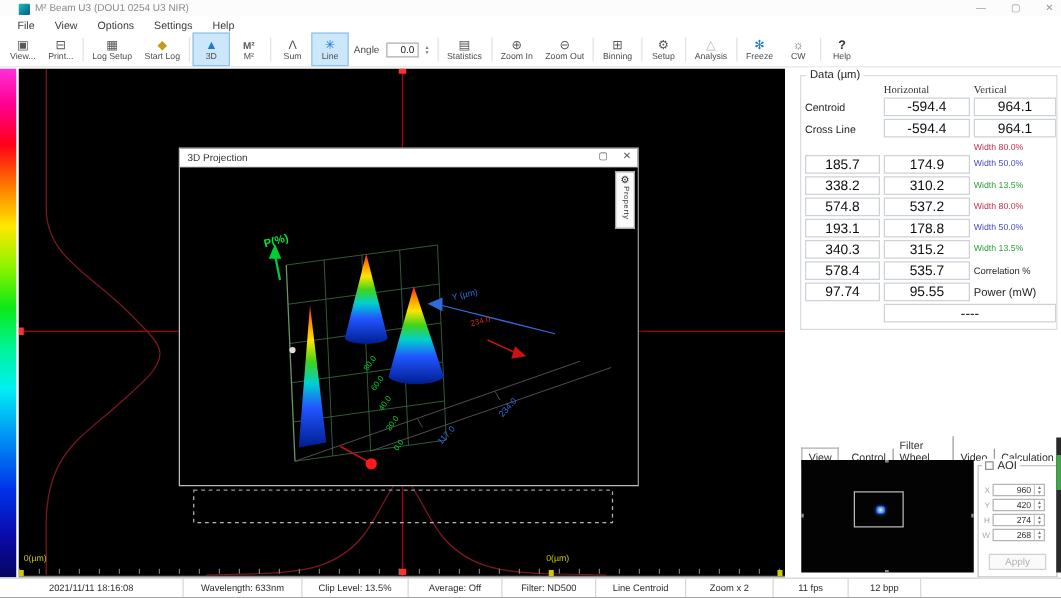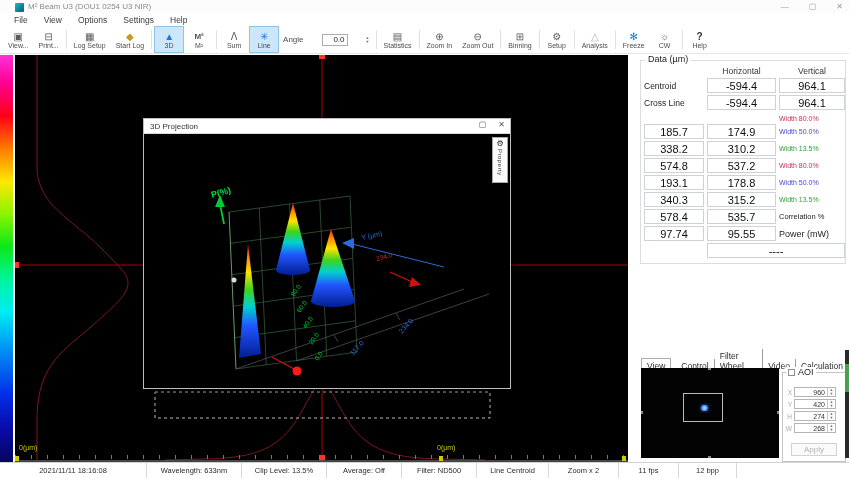--- a/index.html
+++ b/index.html
@@ -21,21 +21,21 @@
   
   .toolbar{position:absolute;top:26px;left:0;right:0;height:28px;background:#fff;
     border-bottom:1px solid #e6e6e6;display:flex;align-items:stretch;padding-left:3px;}
   .tbtn{min-width:30px;padding:1px 4px 0 4px;display:flex;flex-direction:column;align-items:center;
     justify-content:center;font-size:7px;color:#4c4c4c;border:1px solid transparent;line-height:8px;}
   .tbtn .ticon{font-size:10px;line-height:11px;color:#5a5a5a;}
   .tbtn.active{background:#cce6fa;border-color:#8fc4ea;}
   .ticon.blue{color:#1a7ad4;} .ticon.amber{color:#c99a18;} .ticon.gray{color:#b5b5b5;}
   .ticon.msup{font-size:8px;font-weight:bold;} .ticon.bold{font-weight:bold;color:#333;}
   .tsep{width:1px;background:#e2e2e2;margin:4px 2px;}
-  .angle-ctl{display:flex;align-items:center;gap:18px;font-size:8px;color:#4c4c4c;padding:0 4px;}
+  .angle-ctl{display:flex;align-items:center;gap:5px;font-size:8px;color:#4c4c4c;padding:0 4px;}
   .spinbox{width:26px;height:12px;border:1px solid #adadad;background:#fff;font-size:8px;color:#222;
     display:flex;align-items:center;justify-content:flex-end;padding-right:2px;}
   .spin-arrows{display:flex;flex-direction:column;font-size:4px;color:#777;line-height:4px;}
 
   
   .colorbar{position:absolute;left:0;top:55px;width:13px;height:407px;
     background:linear-gradient(to bottom,#ff30d8 0%,#ff0090 7%,#ff0018 15%,#ff7a00 23%,#ffe800 31%,
       #8cf400 39%,#0ce817 47%,#00f49a 55%,#00eef2 63%,#008cf4 73%,#0030e8 83%,#0a0aa8 92%,#050560 100%);}
   .display{position:absolute;left:15px;top:55px;width:613px;height:407px;background:#000;}
   .olabel{position:absolute;font-size:7px;color:#c9c900;}
@@ -50,21 +50,21 @@
   .prop-tab{position:absolute;right:2px;top:3px;width:16px;height:46px;background:#fafafa;
     border:1px solid #a8a8a8;display:flex;flex-direction:column;align-items:center;padding-top:1px;}
   .prop-tab .gear{font-size:8px;color:#222;line-height:9px;}
   .prop-tab .vtext{writing-mode:vertical-rl;font-size:6px;color:#333;letter-spacing:.5px;margin-top:1px;}
 
   
   .data-group{position:absolute;left:640px;top:60px;width:206px;height:204px;border:1px solid #dcdcdc;}
   .group-title{position:absolute;left:645px;top:54px;background:#fff;padding:0 3px;font-size:9px;color:#1d1d1d;}
   .data-grid{position:absolute;left:644px;top:66px;display:grid;
     grid-template-columns:60px 69px 66px;column-gap:3px;row-gap:2px;align-items:center;}
-  .hdr{font-size:8.5px;color:#333;text-align:center;}
+  .hdr{font-size:8.5px;color:#333;font-family:Liberation Serif, serif;}
   .rlabel{font-size:8.5px;color:#1d1d1d;}
   .rlabel.small{font-size:7px;} .rlabel.mid{font-size:7.5px;color:#1d1d1d;}
   .c-red{color:#c23152;} .c-blue{color:#4a49c8;} .c-green{color:#2e9e3a;}
   .vbox{border:1px solid #cdd2d8;background:#fff;font-size:11px;color:#0d0d0d;text-align:center;
     height:15px;line-height:14px;}
   .spacer-row{grid-column:1/4;height:1px;}
   .bf-title{grid-column:1/4;font-size:9px;color:#111;margin-top:1px;}
   .power-label{font-size:9px;color:#1d1d1d;}
   .power-box{grid-column:2/4;border:1px solid #cdd2d8;background:#fff;font-size:11px;color:#0d0d0d;
     text-align:center;height:15px;line-height:14px;}

